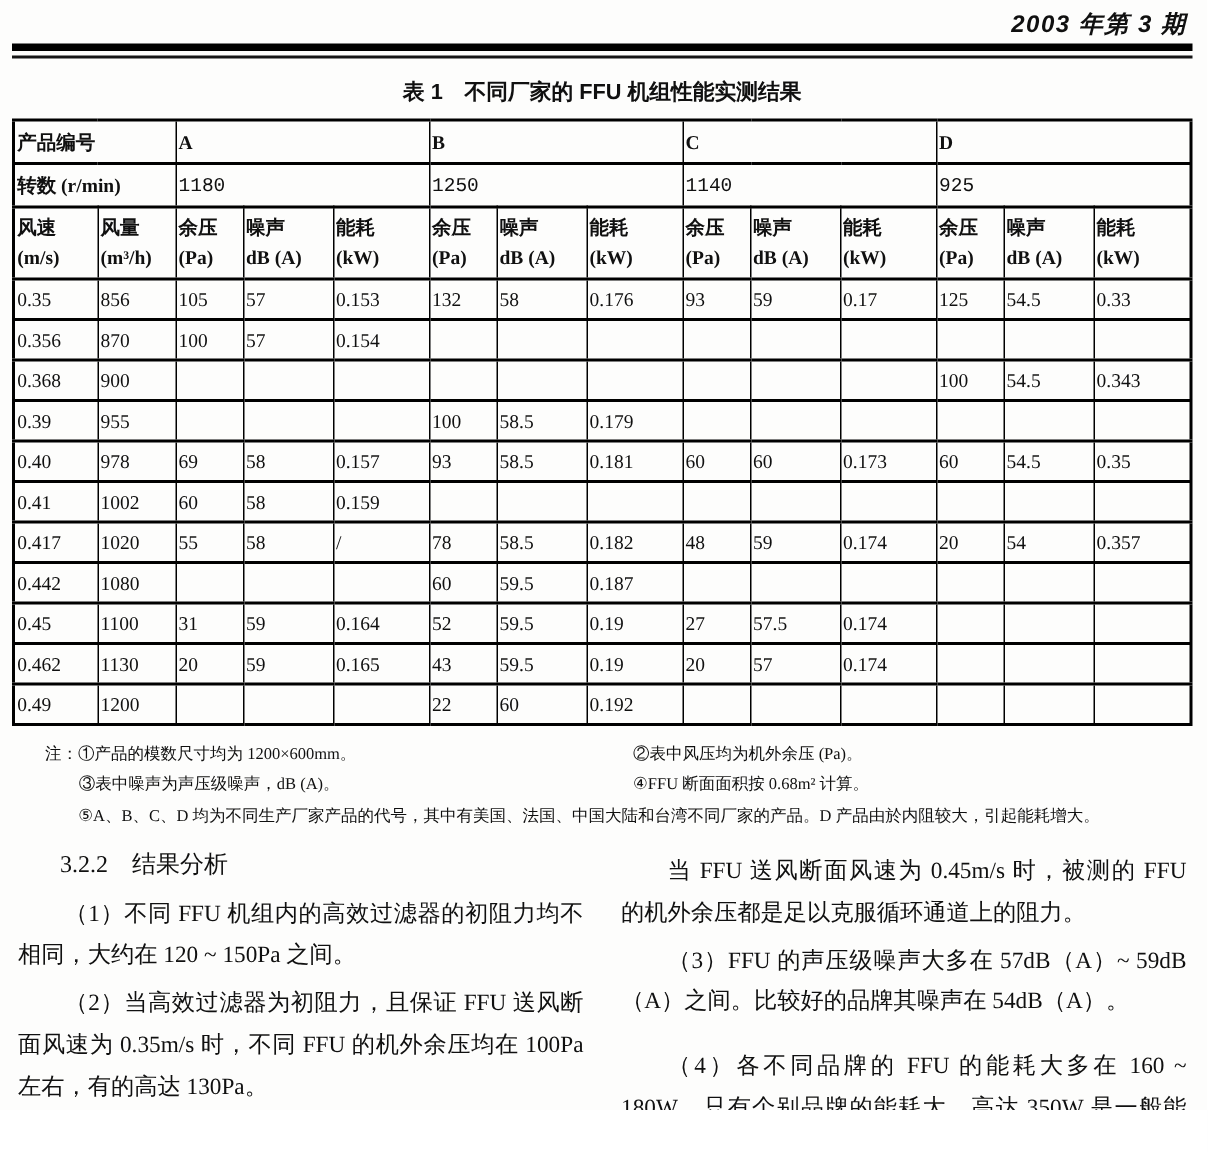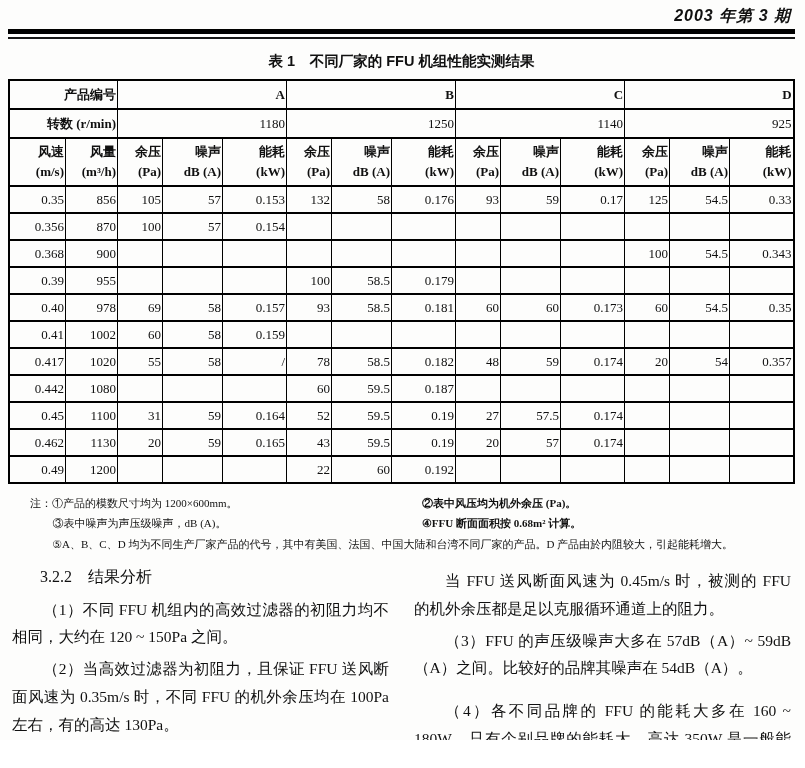--- a/index.html
+++ b/index.html
@@ -32,48 +32,48 @@
     margin:13px 0 8px 0;
   }
 
   
   table.ffu {
     border-collapse:collapse;
     table-layout:fixed;
     width:784px;
     margin:0 auto;
     font-size:13px;
-    text-align:right;
+    text-align:left;
   }
   table.ffu th, table.ffu td {
     border-left:1px solid #000;
     border-right:1px solid #000;
     border-top:2px solid #000;
     border-bottom:2px solid #000;
     padding:0 1px;
     overflow:hidden;
     white-space:nowrap;
   }
   table.ffu { border:2px solid #000; }
   tr.hrow1 th, tr.hrow2 th { height:27px; font-weight:bold; }
-  tr.hrow2 th.rpm-val { font-weight:normal; }
+  tr.hrow2 th.rpm-val { font-weight:normal;font-family:Liberation Mono, monospace; }
   tr.hrow3 th { height:46px; font-weight:bold; line-height:20px; vertical-align:middle; }
   tr.hrow3 .h2 { font-weight:bold; }
   tbody td { height:25px; font-size:13px; }
 
   
   .notes {
     margin:9px 0 0 22px;
     font-size:11px;
     line-height:1.85;
   }
   .note-line { display:flex; }
   .note-left  { flex:0 0 392px; box-sizing:border-box; }
   .note-line.indent .note-left { padding-left:2.05em; }
-  .note-right { flex:1;font-weight:bold; }
+  .note-right { flex:1; }
   .note5 {
     padding-left:3.1em;
     text-indent:-1.08em;
     text-align:justify;
     margin-right:4px;
   }
 
   
   .columns {
     display:flex; gap:17px;

